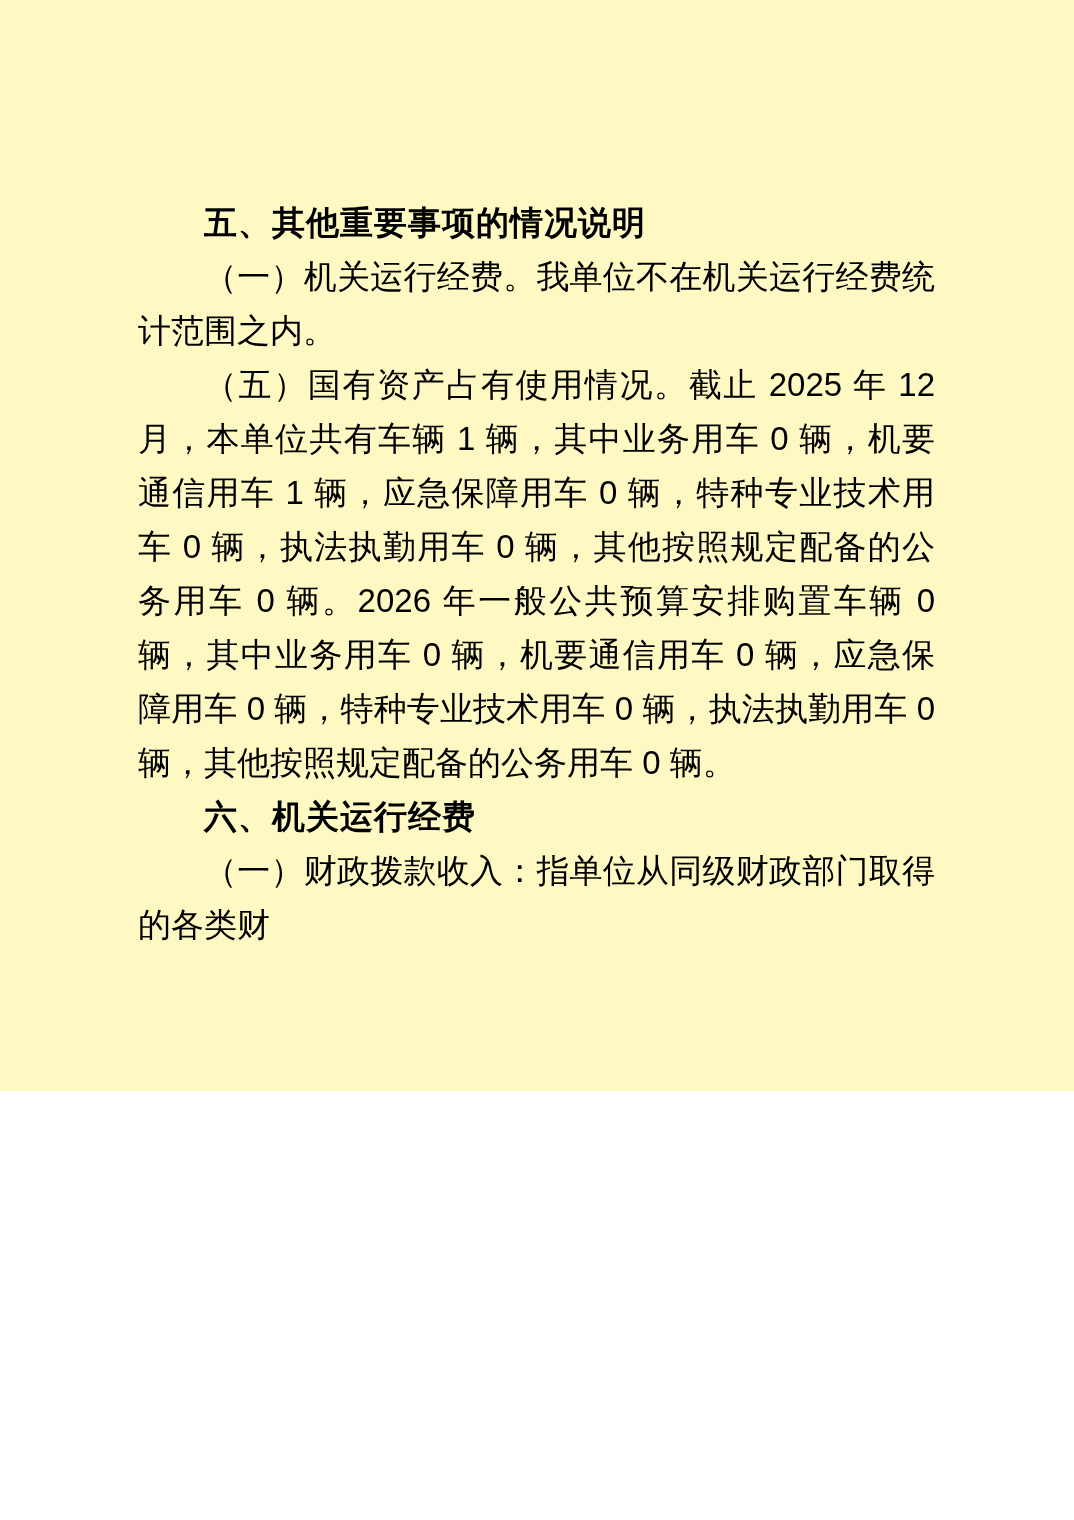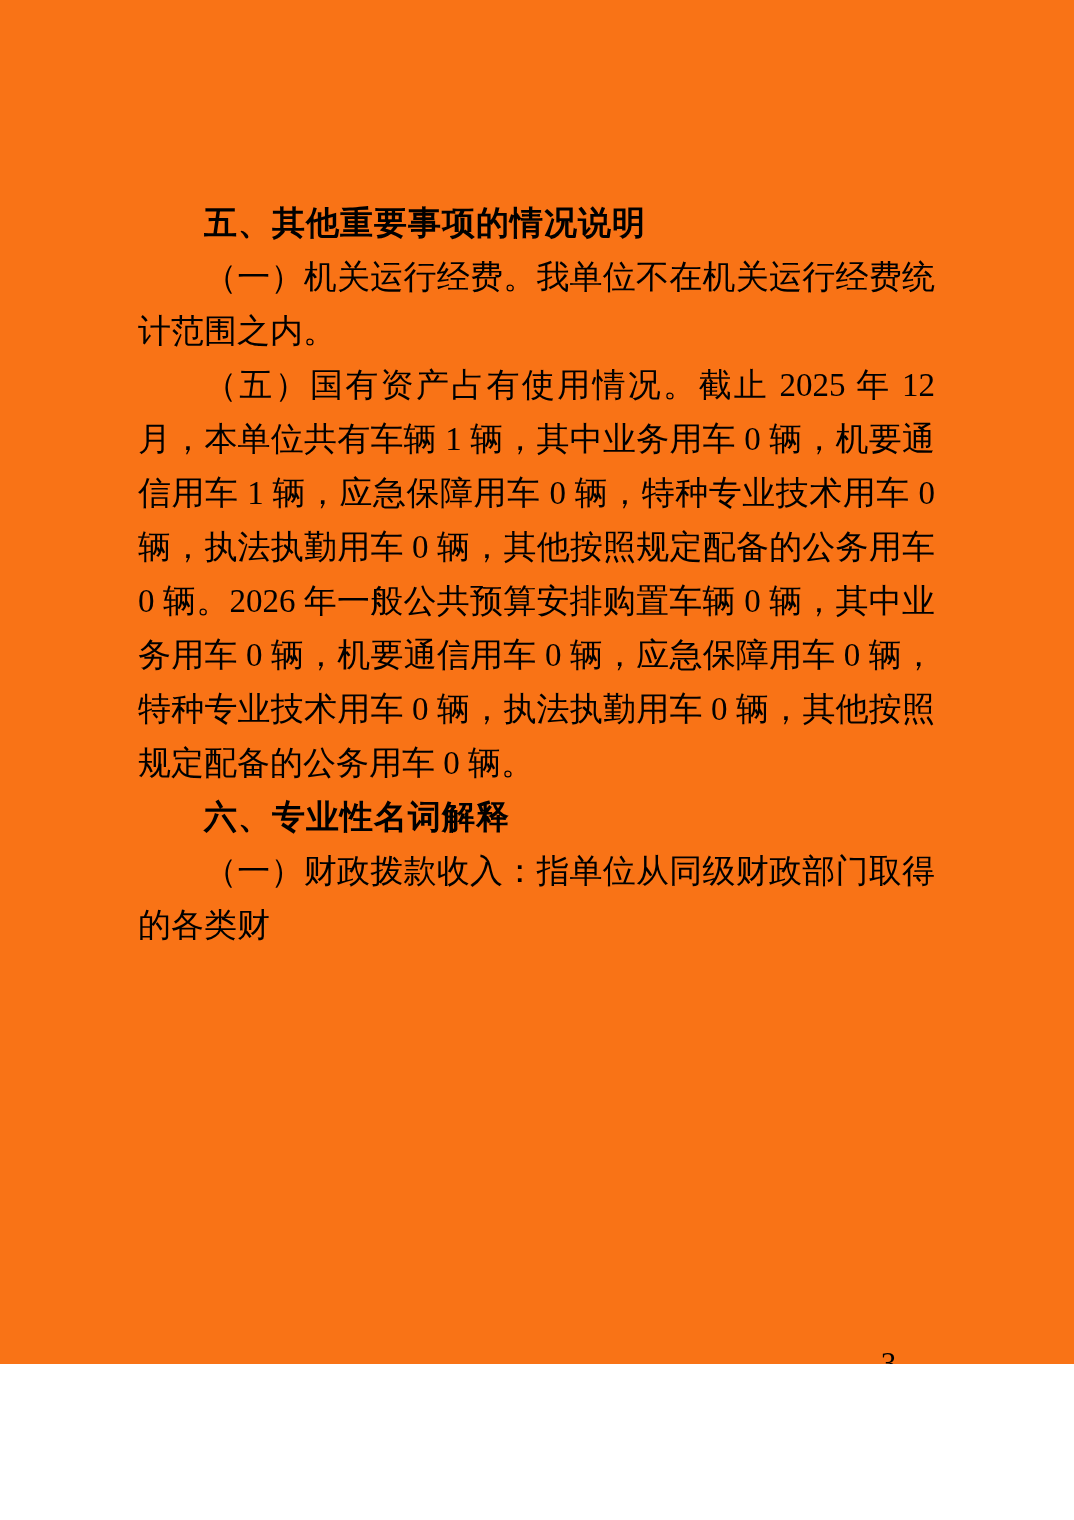--- a/index.html
+++ b/index.html
@@ -3,22 +3,22 @@
 <meta charset="utf-8">
 <style>
   html, body {
     margin: 0;
     padding: 0;
     background: #ffffff;
   }
   .page {
     position: relative;
     width: 1074px;
-    height: 1364px;
-    background: #f97316;
+    height: 1091px;
+    background: #fef9c3;
     overflow: hidden;
     color: #000000;
   }
   .content {
     position: absolute;
     left: 138px;
     top: 196px;
     width: 797px;
   }
   .doc-heading {
@@ -26,21 +26,21 @@
     font-family: "Liberation Sans", "DejaVu Sans", sans-serif;
     font-weight: 700;
     font-size: 33px;
     line-height: 54px;
     text-indent: 2em;
     letter-spacing: 1px;
     white-space: nowrap;
   }
   .doc-paragraph {
     margin: 0;
-    font-family: Liberation Serif, serif;
+    font-family: Liberation Sans, sans-serif;
     font-size: 33px;
     line-height: 54px;
     text-indent: 2em;
     text-align: justify;
     text-justify: inter-character;
   }
   .page-footer {
     position: absolute;
     top: 1344px;
     right: 139px;
@@ -58,20 +58,20 @@
 
     <h2 class="doc-heading">五、其他重要事项的情况说明</h2>
 
     <p class="doc-paragraph">（一）机关运行经费。我单位不在机关运行经费统计范围之内。</p>
 
 
 
 
     <p class="doc-paragraph">（五）国有资产占有使用情况。截止 2025 年 12 月，本单位共有车辆 1 辆，其中业务用车 0 辆，机要通信用车 1 辆，应急保障用车 0 辆，特种专业技术用车 0 辆，执法执勤用车 0 辆，其他按照规定配备的公务用车 0 辆。2026 年一般公共预算安排购置车辆 0 辆，其中业务用车 0 辆，机要通信用车 0 辆，应急保障用车 0 辆，特种专业技术用车 0 辆，执法执勤用车 0 辆，其他按照规定配备的公务用车 0 辆。</p>
 
-    <h2 class="doc-heading">六、专业性名词解释</h2>
+    <h2 class="doc-heading">六、机关运行经费</h2>
 
     <p class="doc-paragraph">（一）财政拨款收入：指单位从同级财政部门取得的各类财</p>
 
   </div>
 
   <div class="page-footer">— 3 —</div>
 </div>
 
 </body></html>

